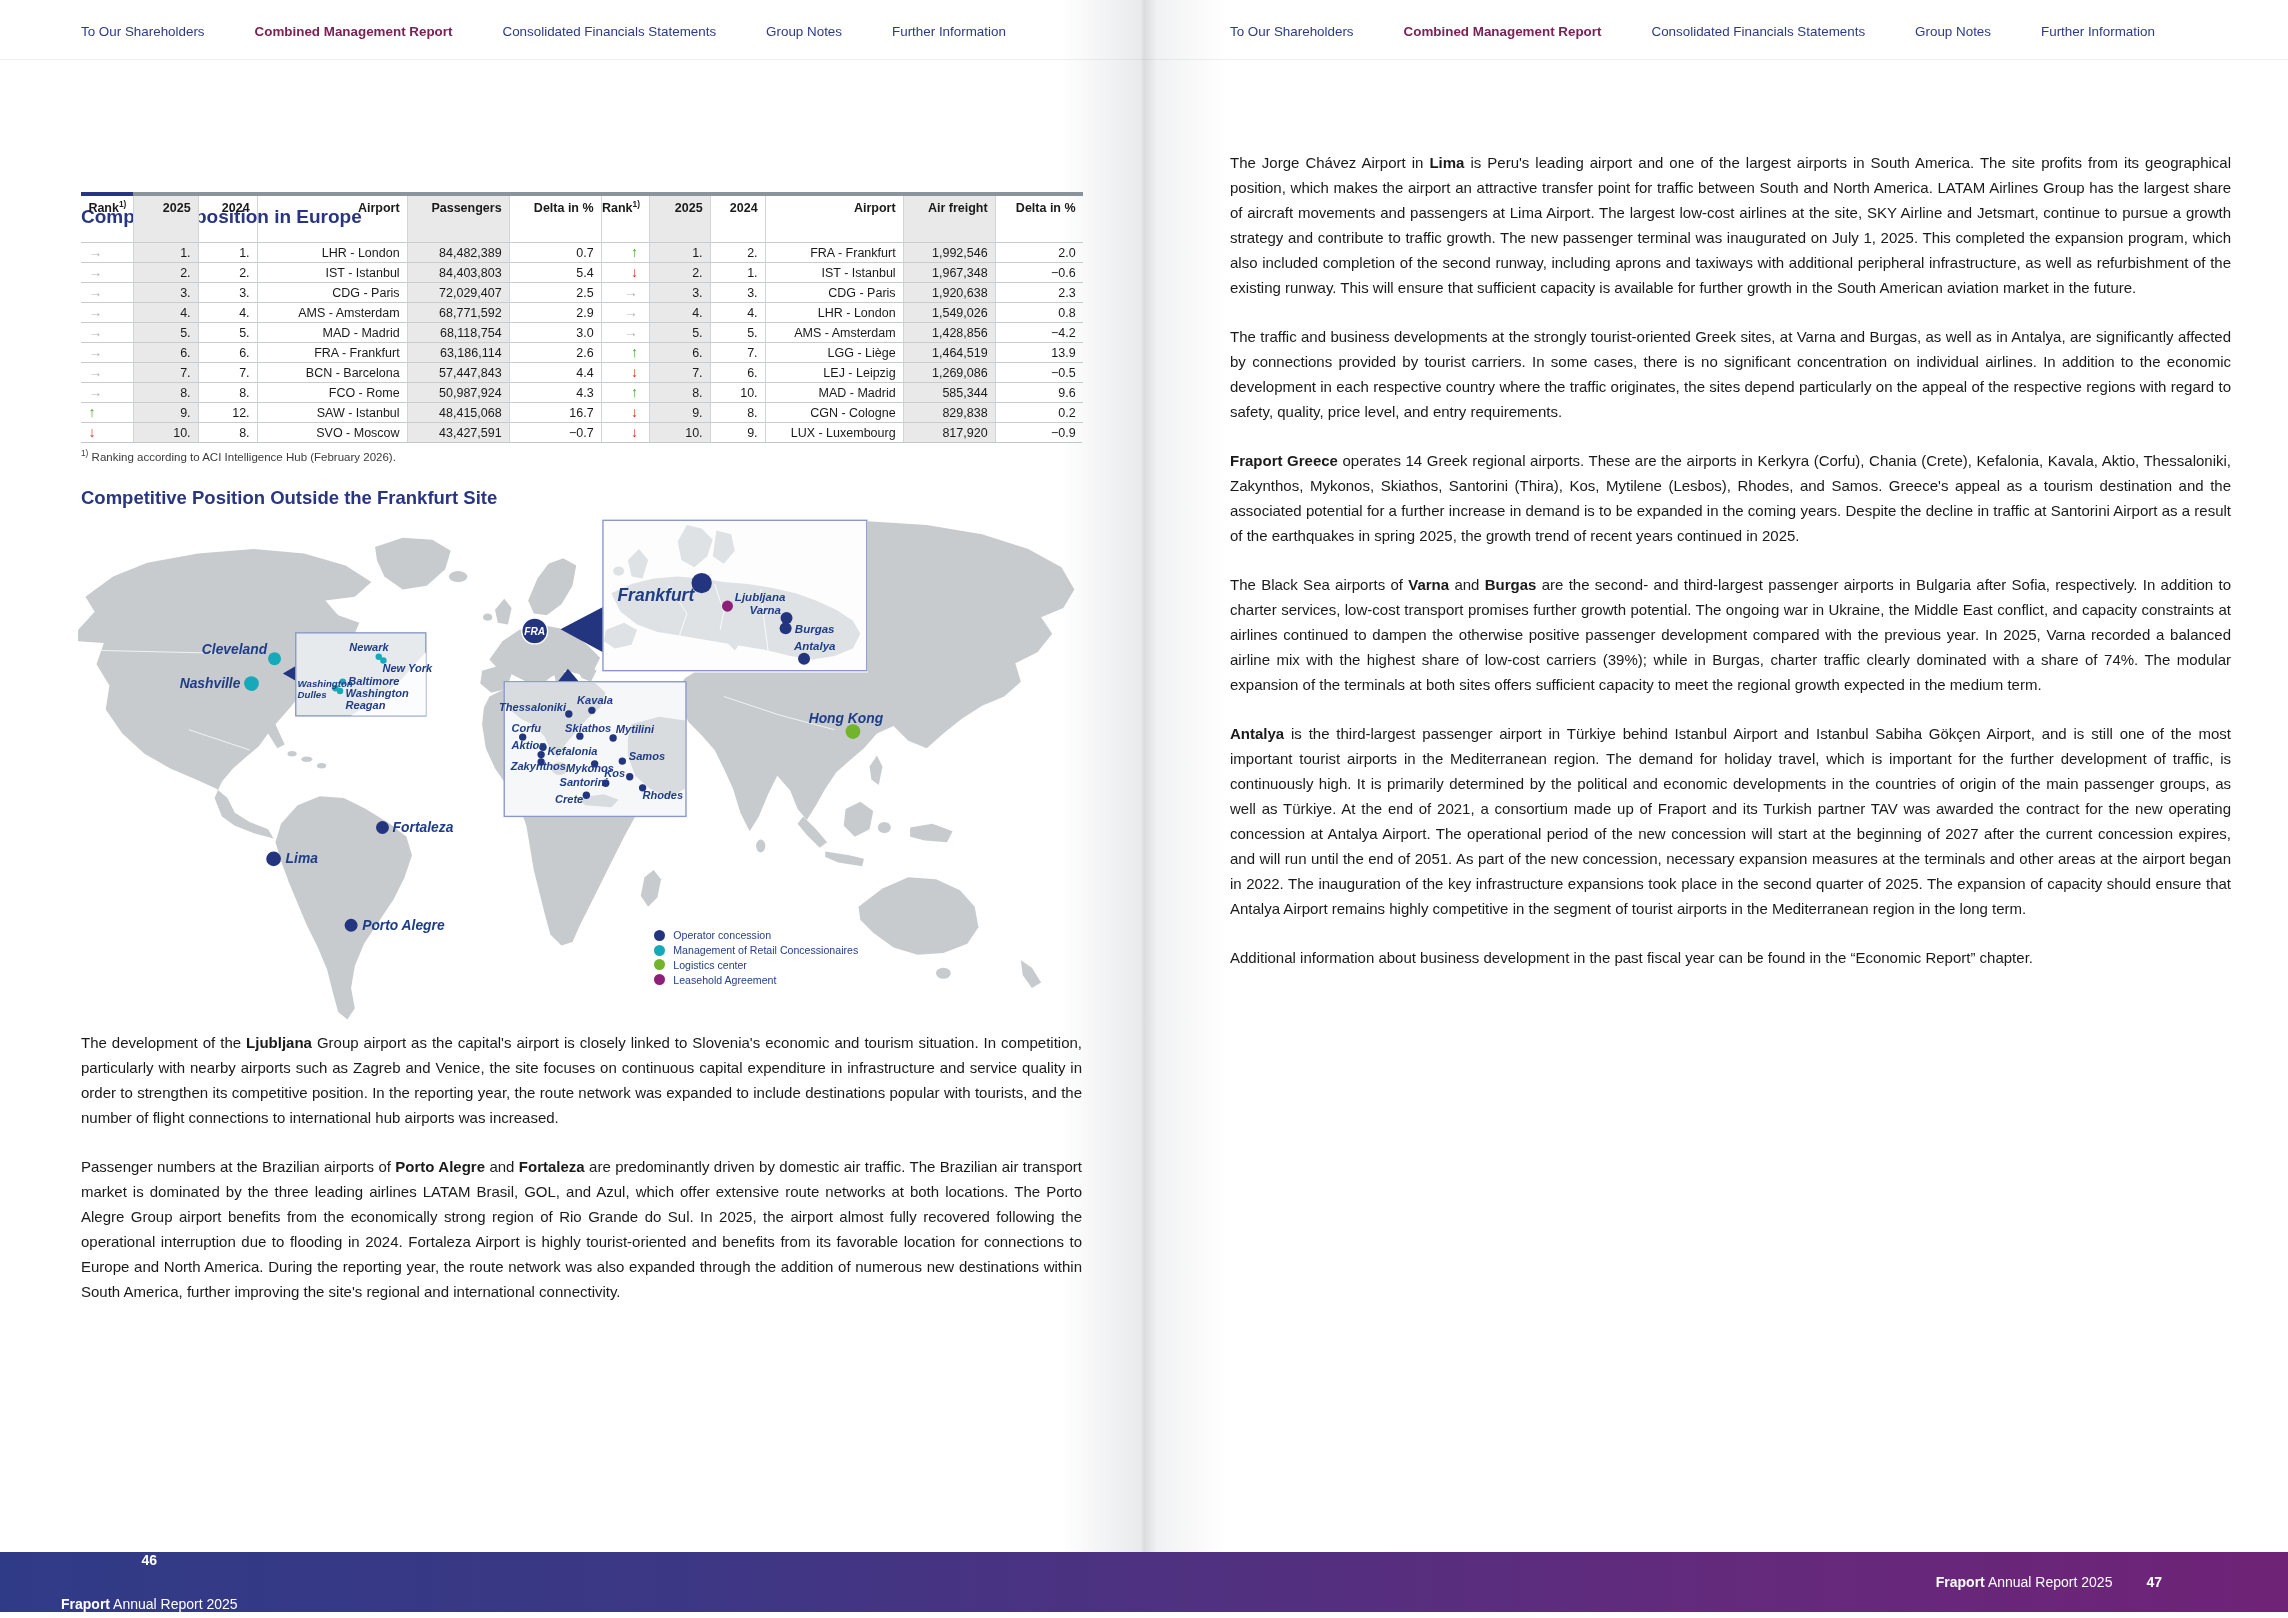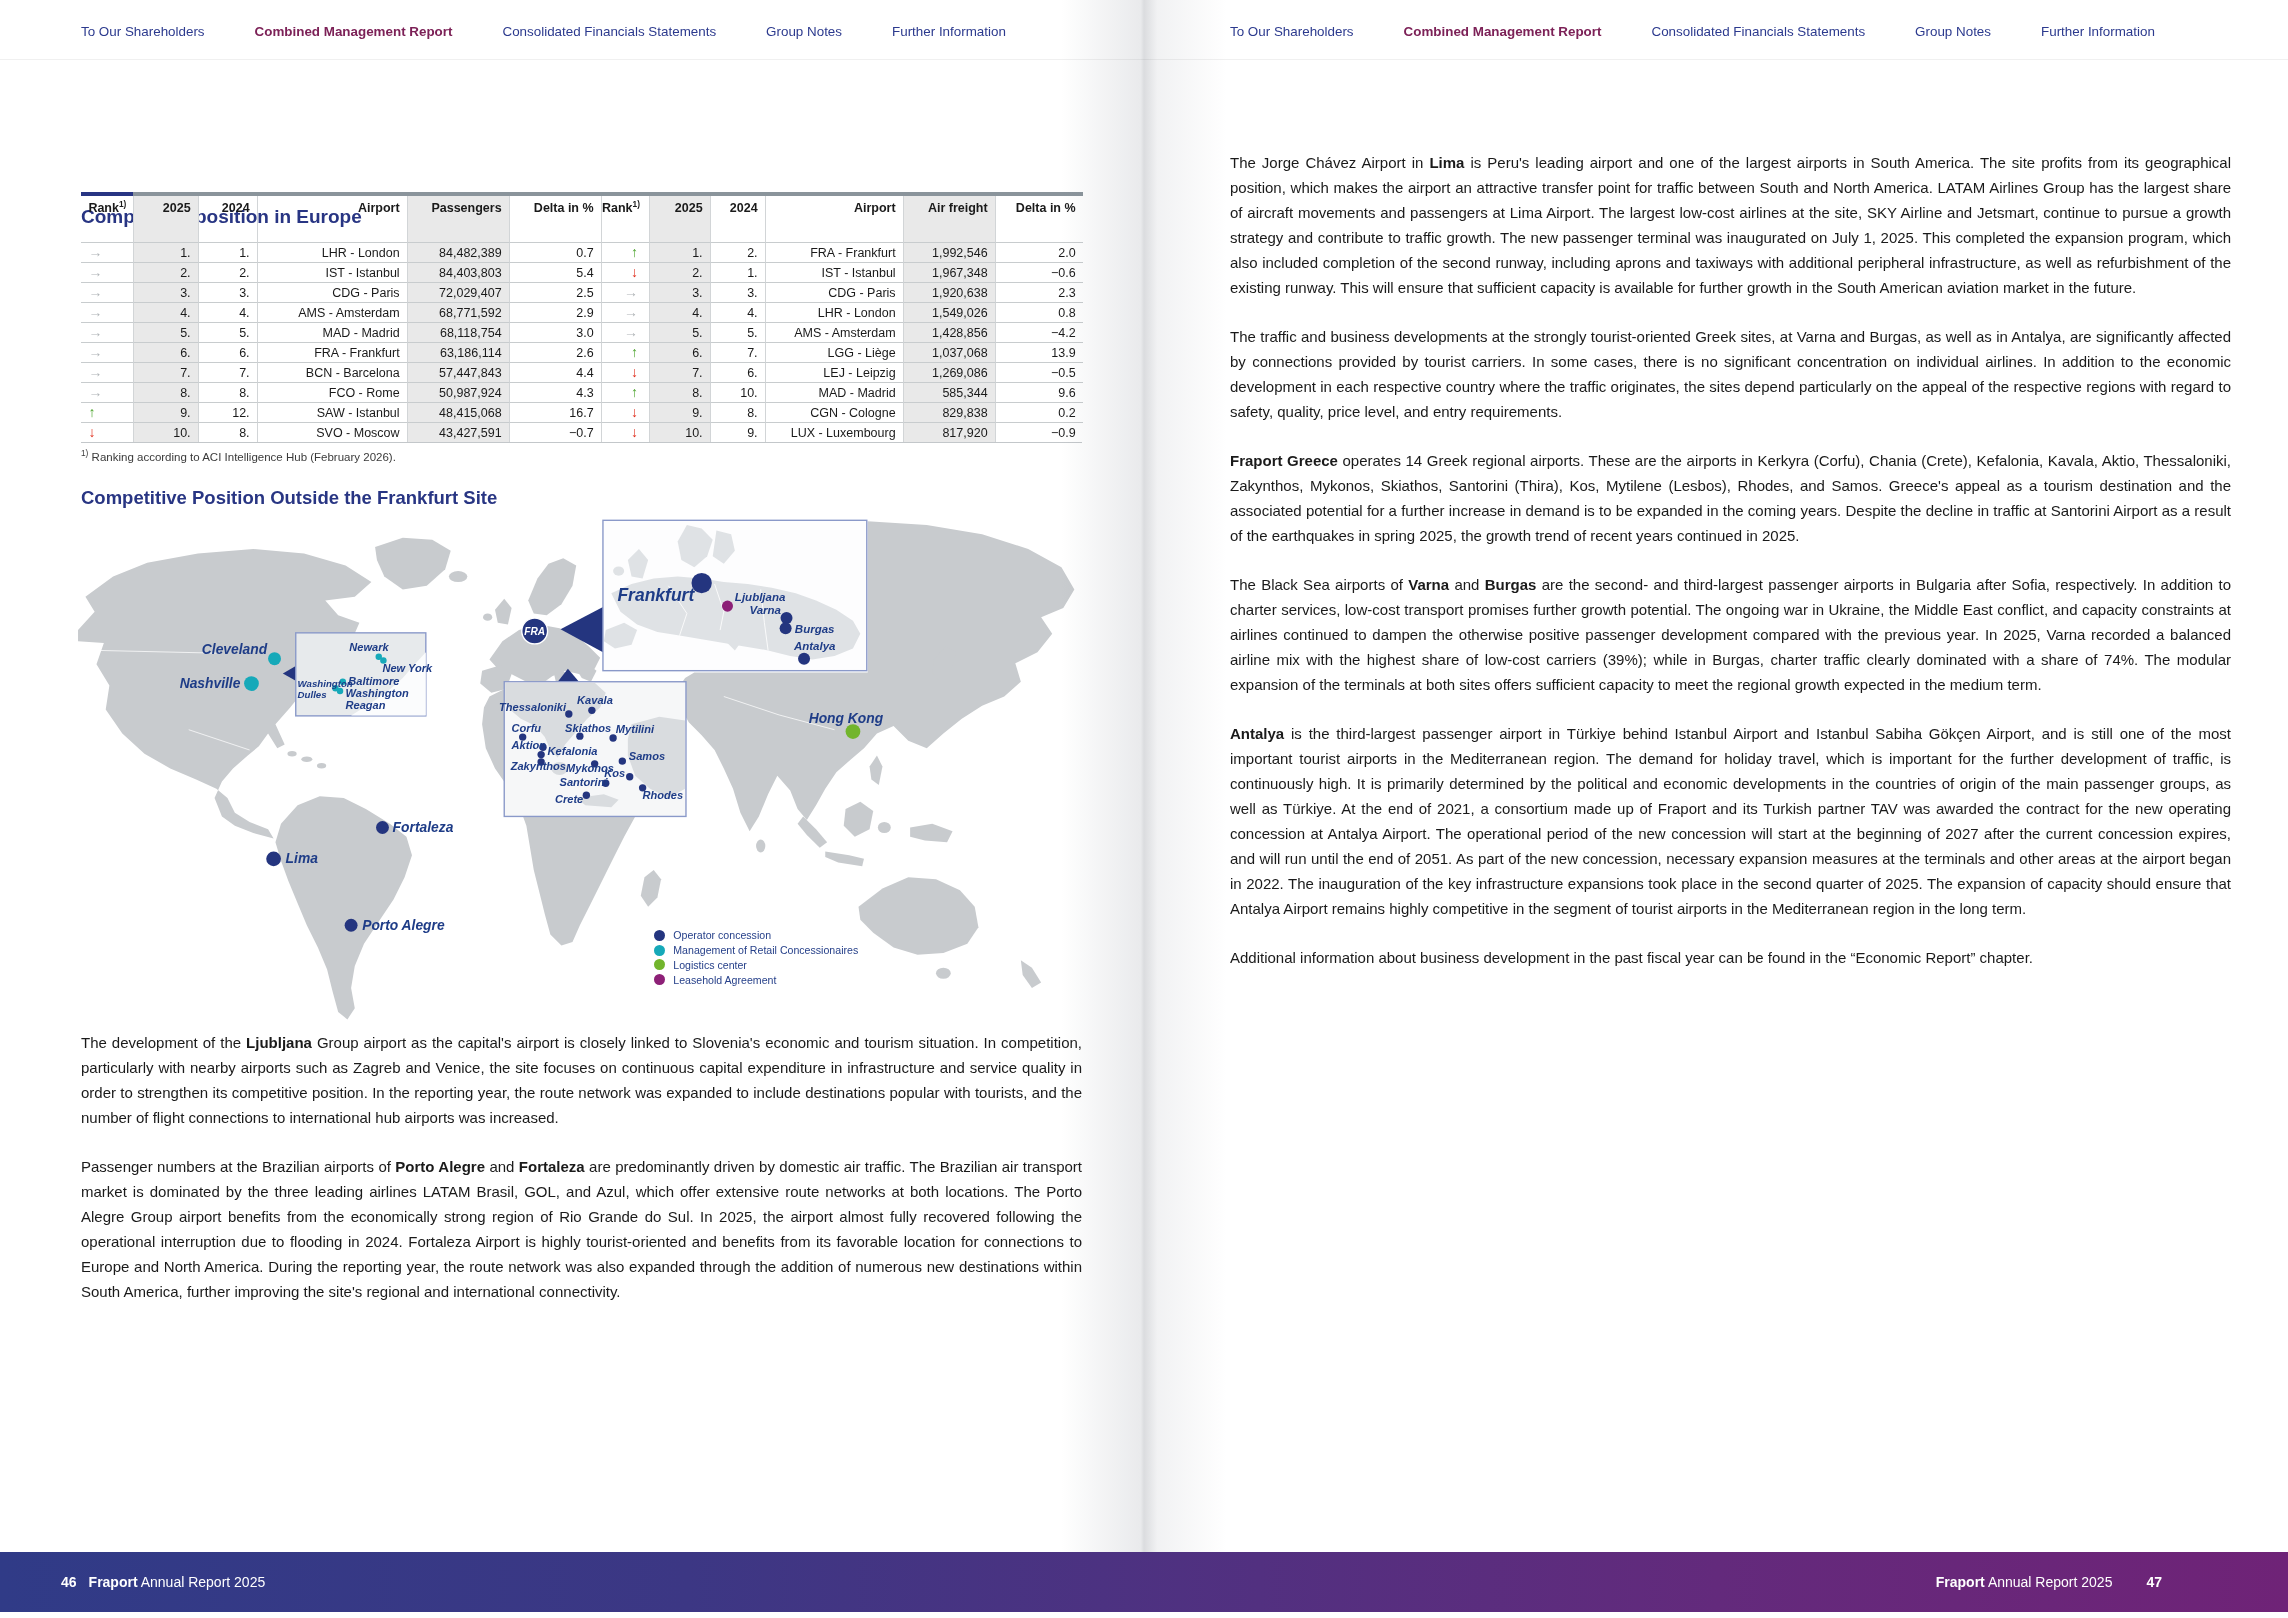--- a/index.html
+++ b/index.html
@@ -41,21 +41,21 @@
   .legend-dot{width:11px;height:11px;border-radius:50%;flex:0 0 auto;}
   .legend-label{font-size:10.6px;color:#27418a;}
   
   .paras{position:absolute;width:1001px;font-size:15px;line-height:25px;text-align:justify;}
   .paras p{margin:0 0 24px 0;}
   #paras-left{left:81px;top:1030px;}
   #paras-right{left:1230px;top:150px;}
   
   .footer{position:absolute;left:0;top:1552px;width:2289px;height:60px;color:#fff;
           background:linear-gradient(90deg,#303b87 0%,#3c3784 30%,#523080 55%,#632a7c 75%,#6f2377 100%);}
-  .footer-left{position:absolute;left:61px;top:0;height:60px;display:flex;align-items:center;gap:12px;}
+  .footer-left{position:absolute;left:61px;top:0;height:60px;display:flex;align-items:center;gap:28px;flex-direction:column;}
   .footer-right{position:absolute;right:127px;top:0;height:60px;display:flex;align-items:center;gap:34px;}
   .pageno{font-weight:bold;font-size:14px;}
   .brand-line{font-size:14px;}
   .brand-line b{font-weight:bold;}
 </style>
 </head>
 <body>
 
 <div class="sheet">
 
@@ -154,21 +154,21 @@
       <div class="cell first rankcell"><span class="trend steady">→</span></div>
       <div class="cell shade">6.</div>
       <div class="cell">6.</div>
       <div class="cell">FRA - Frankfurt</div>
       <div class="cell shade">63,186,114</div>
       <div class="cell">2.6</div>
       <div class="cell rankcell2"><span class="trend up">↑</span></div>
       <div class="cell shade">6.</div>
       <div class="cell">7.</div>
       <div class="cell">LGG - Liège</div>
-      <div class="cell shade">1,037,068</div>
+      <div class="cell shade">1,464,519</div>
       <div class="cell">13.9</div>
       <div class="cell first rankcell"><span class="trend steady">→</span></div>
       <div class="cell shade">7.</div>
       <div class="cell">7.</div>
       <div class="cell">BCN - Barcelona</div>
       <div class="cell shade">57,447,843</div>
       <div class="cell">4.4</div>
       <div class="cell rankcell2"><span class="trend down">↓</span></div>
       <div class="cell shade">7.</div>
       <div class="cell">6.</div>

